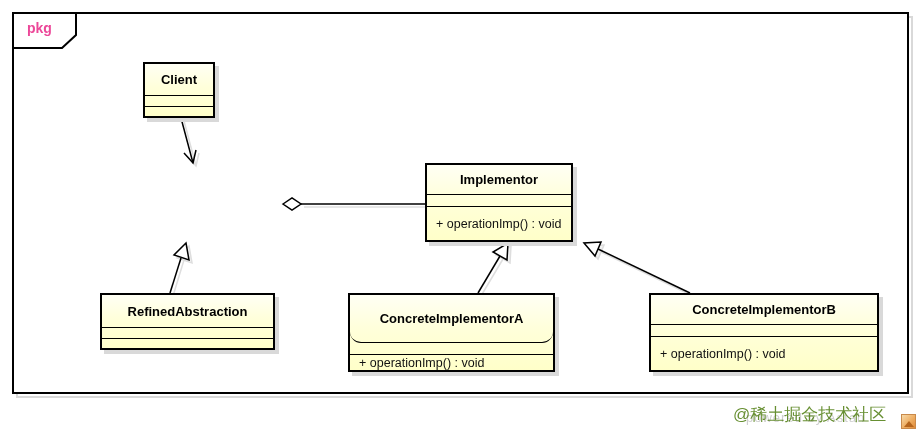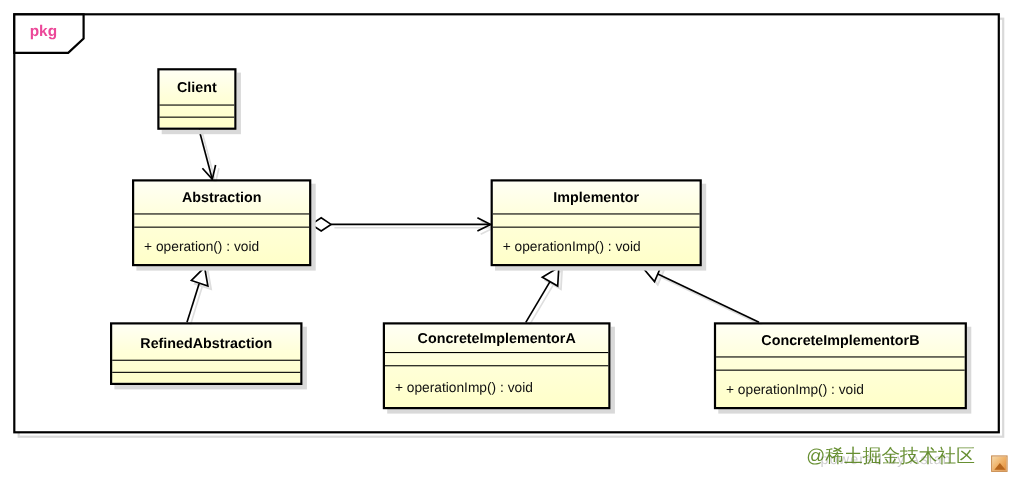--- a/index.html
+++ b/index.html
@@ -102,44 +102,37 @@
   </svg>
 
   <div id="pkg-label">pkg</div>
 
   <div class="uml-class" style="left:143px;top:62px;width:72px;height:56px;">
     <div class="c-name" style="height:32px;">Client</div>
     <div class="c-attrs" style="height:11px;"></div>
     <div class="c-ops"></div>
   </div>
 
-  <div class="uml-class" style="left:120px;top:163px;width:163px;height:79px;">
-    <div class="c-name" style="height:30px;">Abstraction</div>
-    <div class="c-attrs" style="height:12px;"></div>
-    <div class="c-ops">
-      <span>+ operation() : void</span>
-    </div>
-  </div>
 
-  <div class="uml-class" style="left:446px;top:163px;width:192px;height:79px;">
+  <div class="uml-class" style="left:425px;top:163px;width:148px;height:79px;">
     <div class="c-name" style="height:30px;">Implementor</div>
     <div class="c-attrs" style="height:12px;"></div>
     <div class="c-ops">
       <span>+ operationImp() : void</span>
     </div>
   </div>
 
   <div class="uml-class" style="left:80px;top:293px;width:175px;height:57px;margin-left:20px;">
     <div class="c-name" style="height:33px;">RefinedAbstraction</div>
     <div class="c-attrs" style="height:11px;"></div>
     <div class="c-ops"></div>
   </div>
 
   <div class="uml-class" style="left:348px;top:293px;width:207px;height:79px;">
-    <div class="c-name" style="height:26px;">ConcreteImplementorA</div>
+    <div class="c-name" style="height:48px;border-radius:11px;">ConcreteImplementorA</div>
     <div class="c-attrs" style="height:12px;"></div>
     <div class="c-ops">
       <span>+ operationImp() : void</span>
     </div>
   </div>
 
   <div class="uml-class" style="left:649px;top:293px;width:230px;height:79px;justify-content:space-between;">
     <div class="c-name" style="height:30px;">ConcreteImplementorB</div>
     <div class="c-attrs" style="height:12px;"></div>
     <div class="c-ops">

